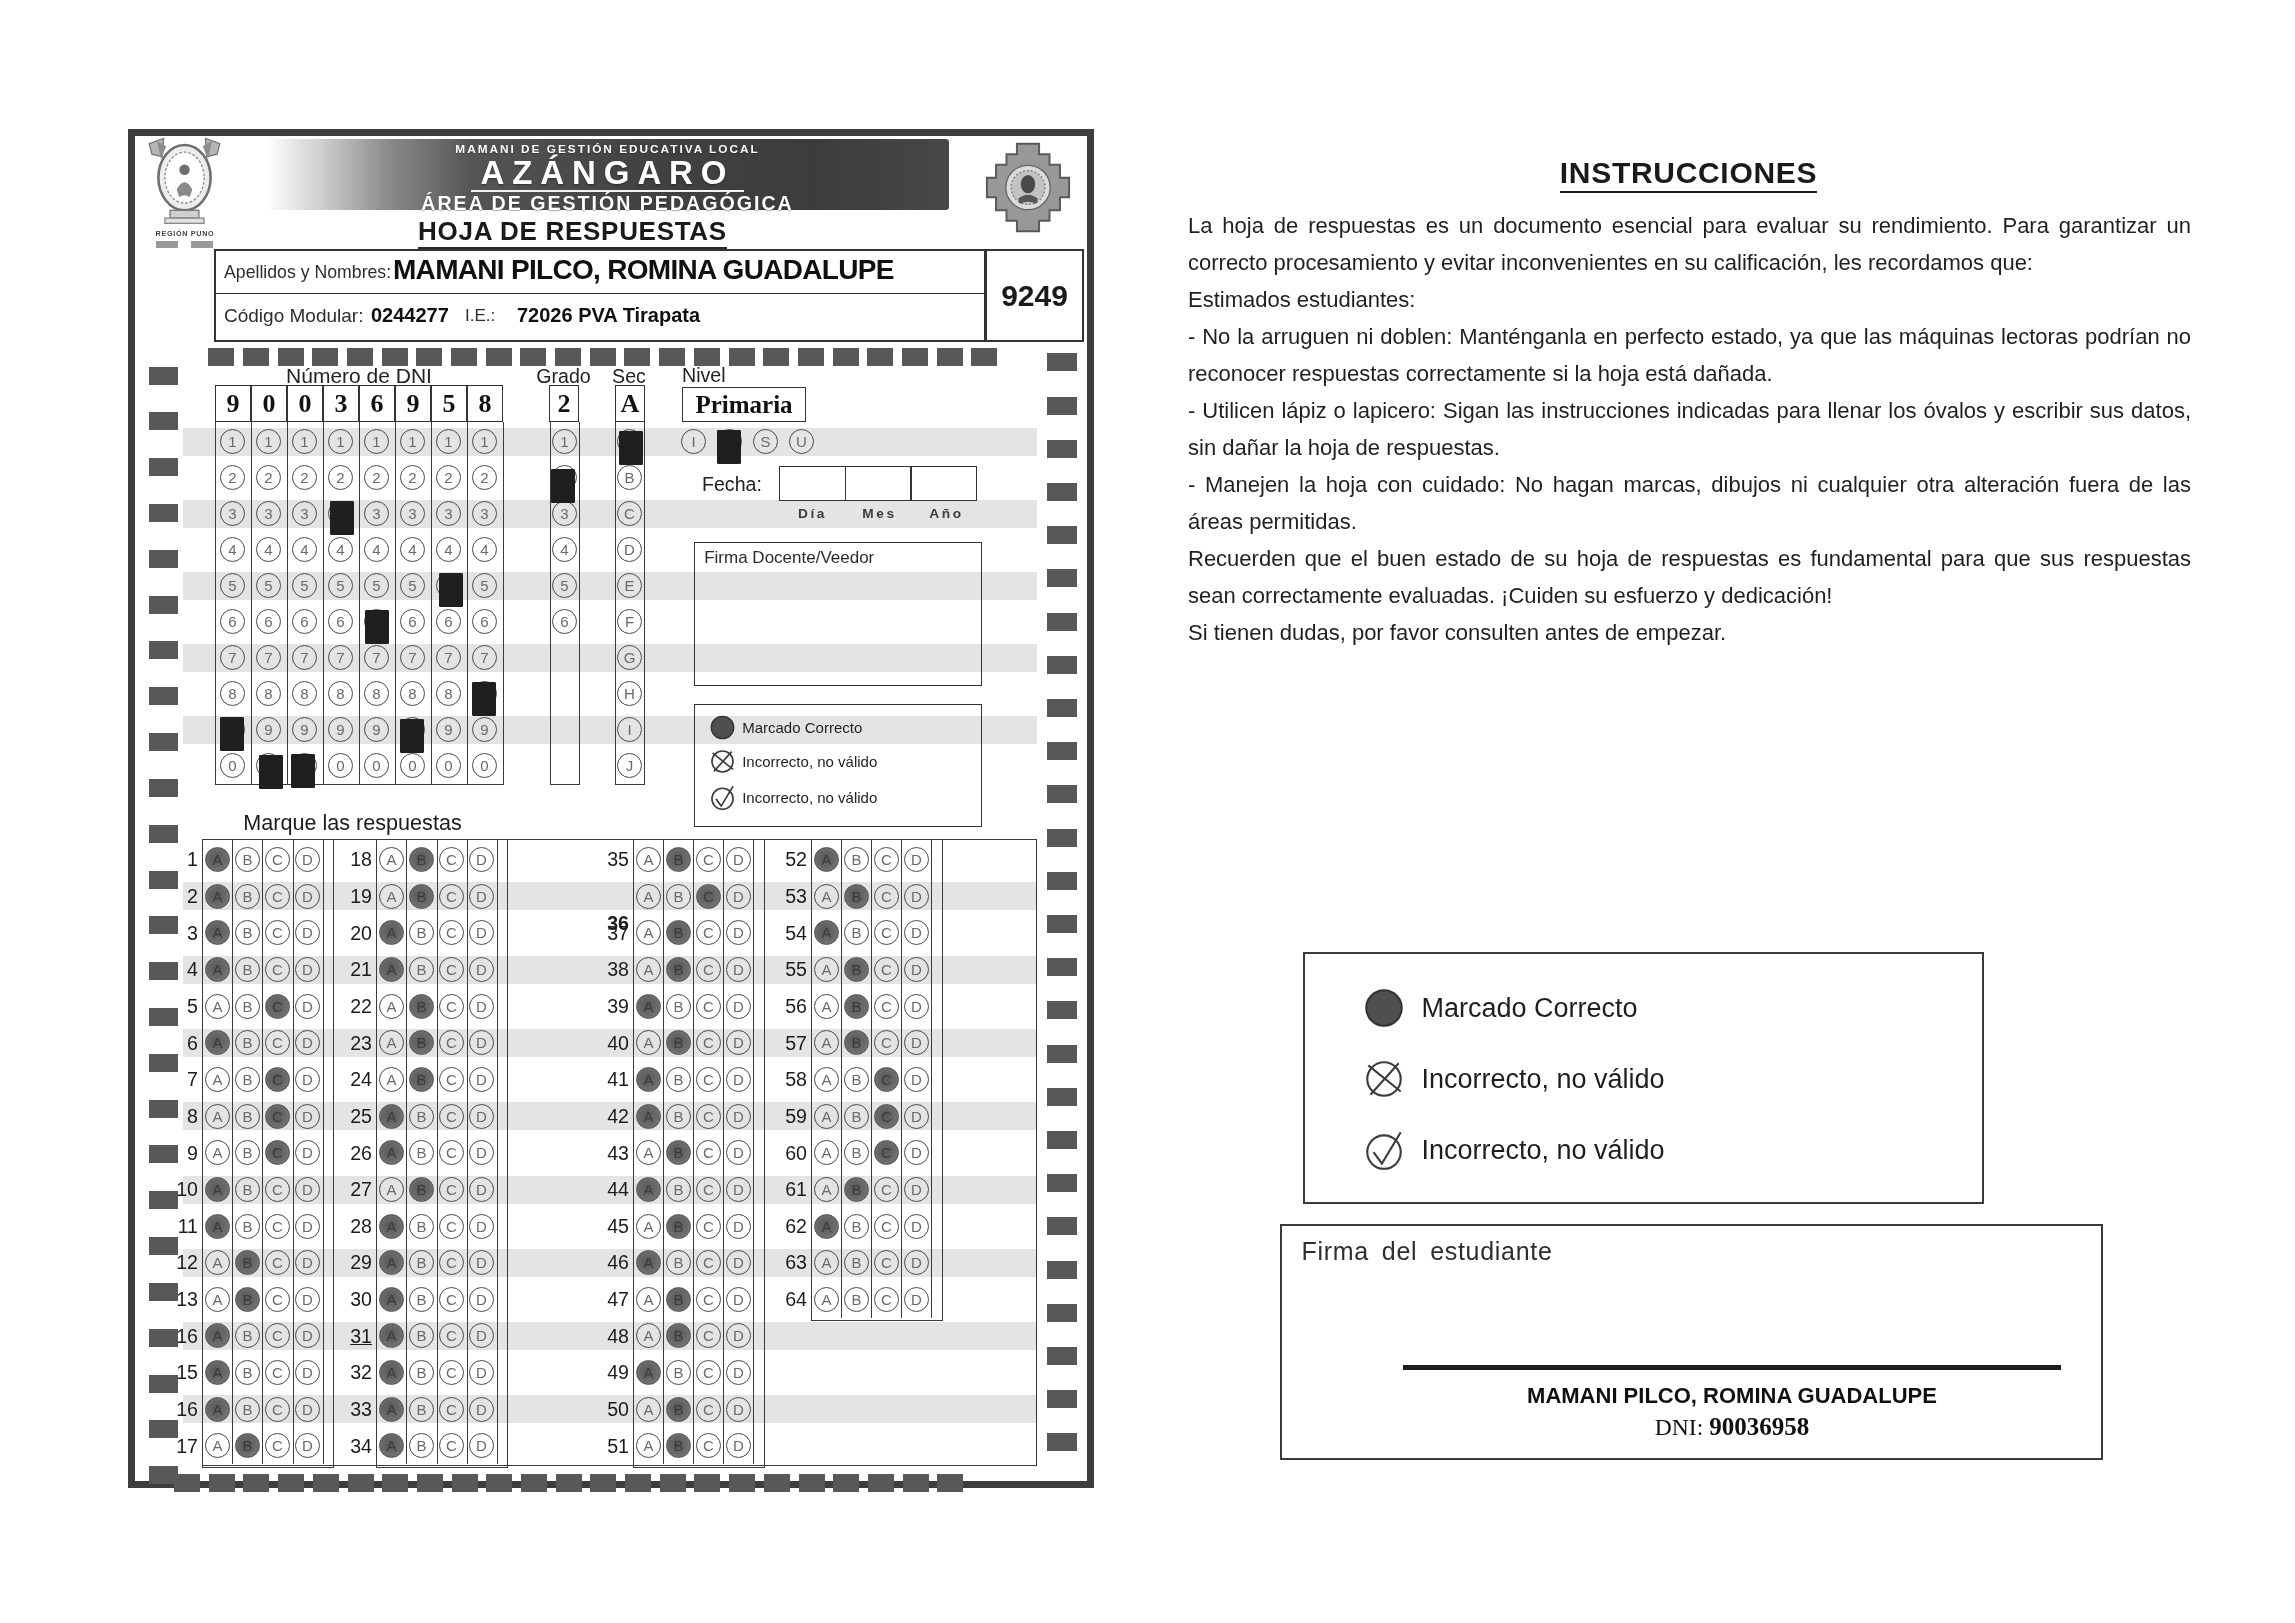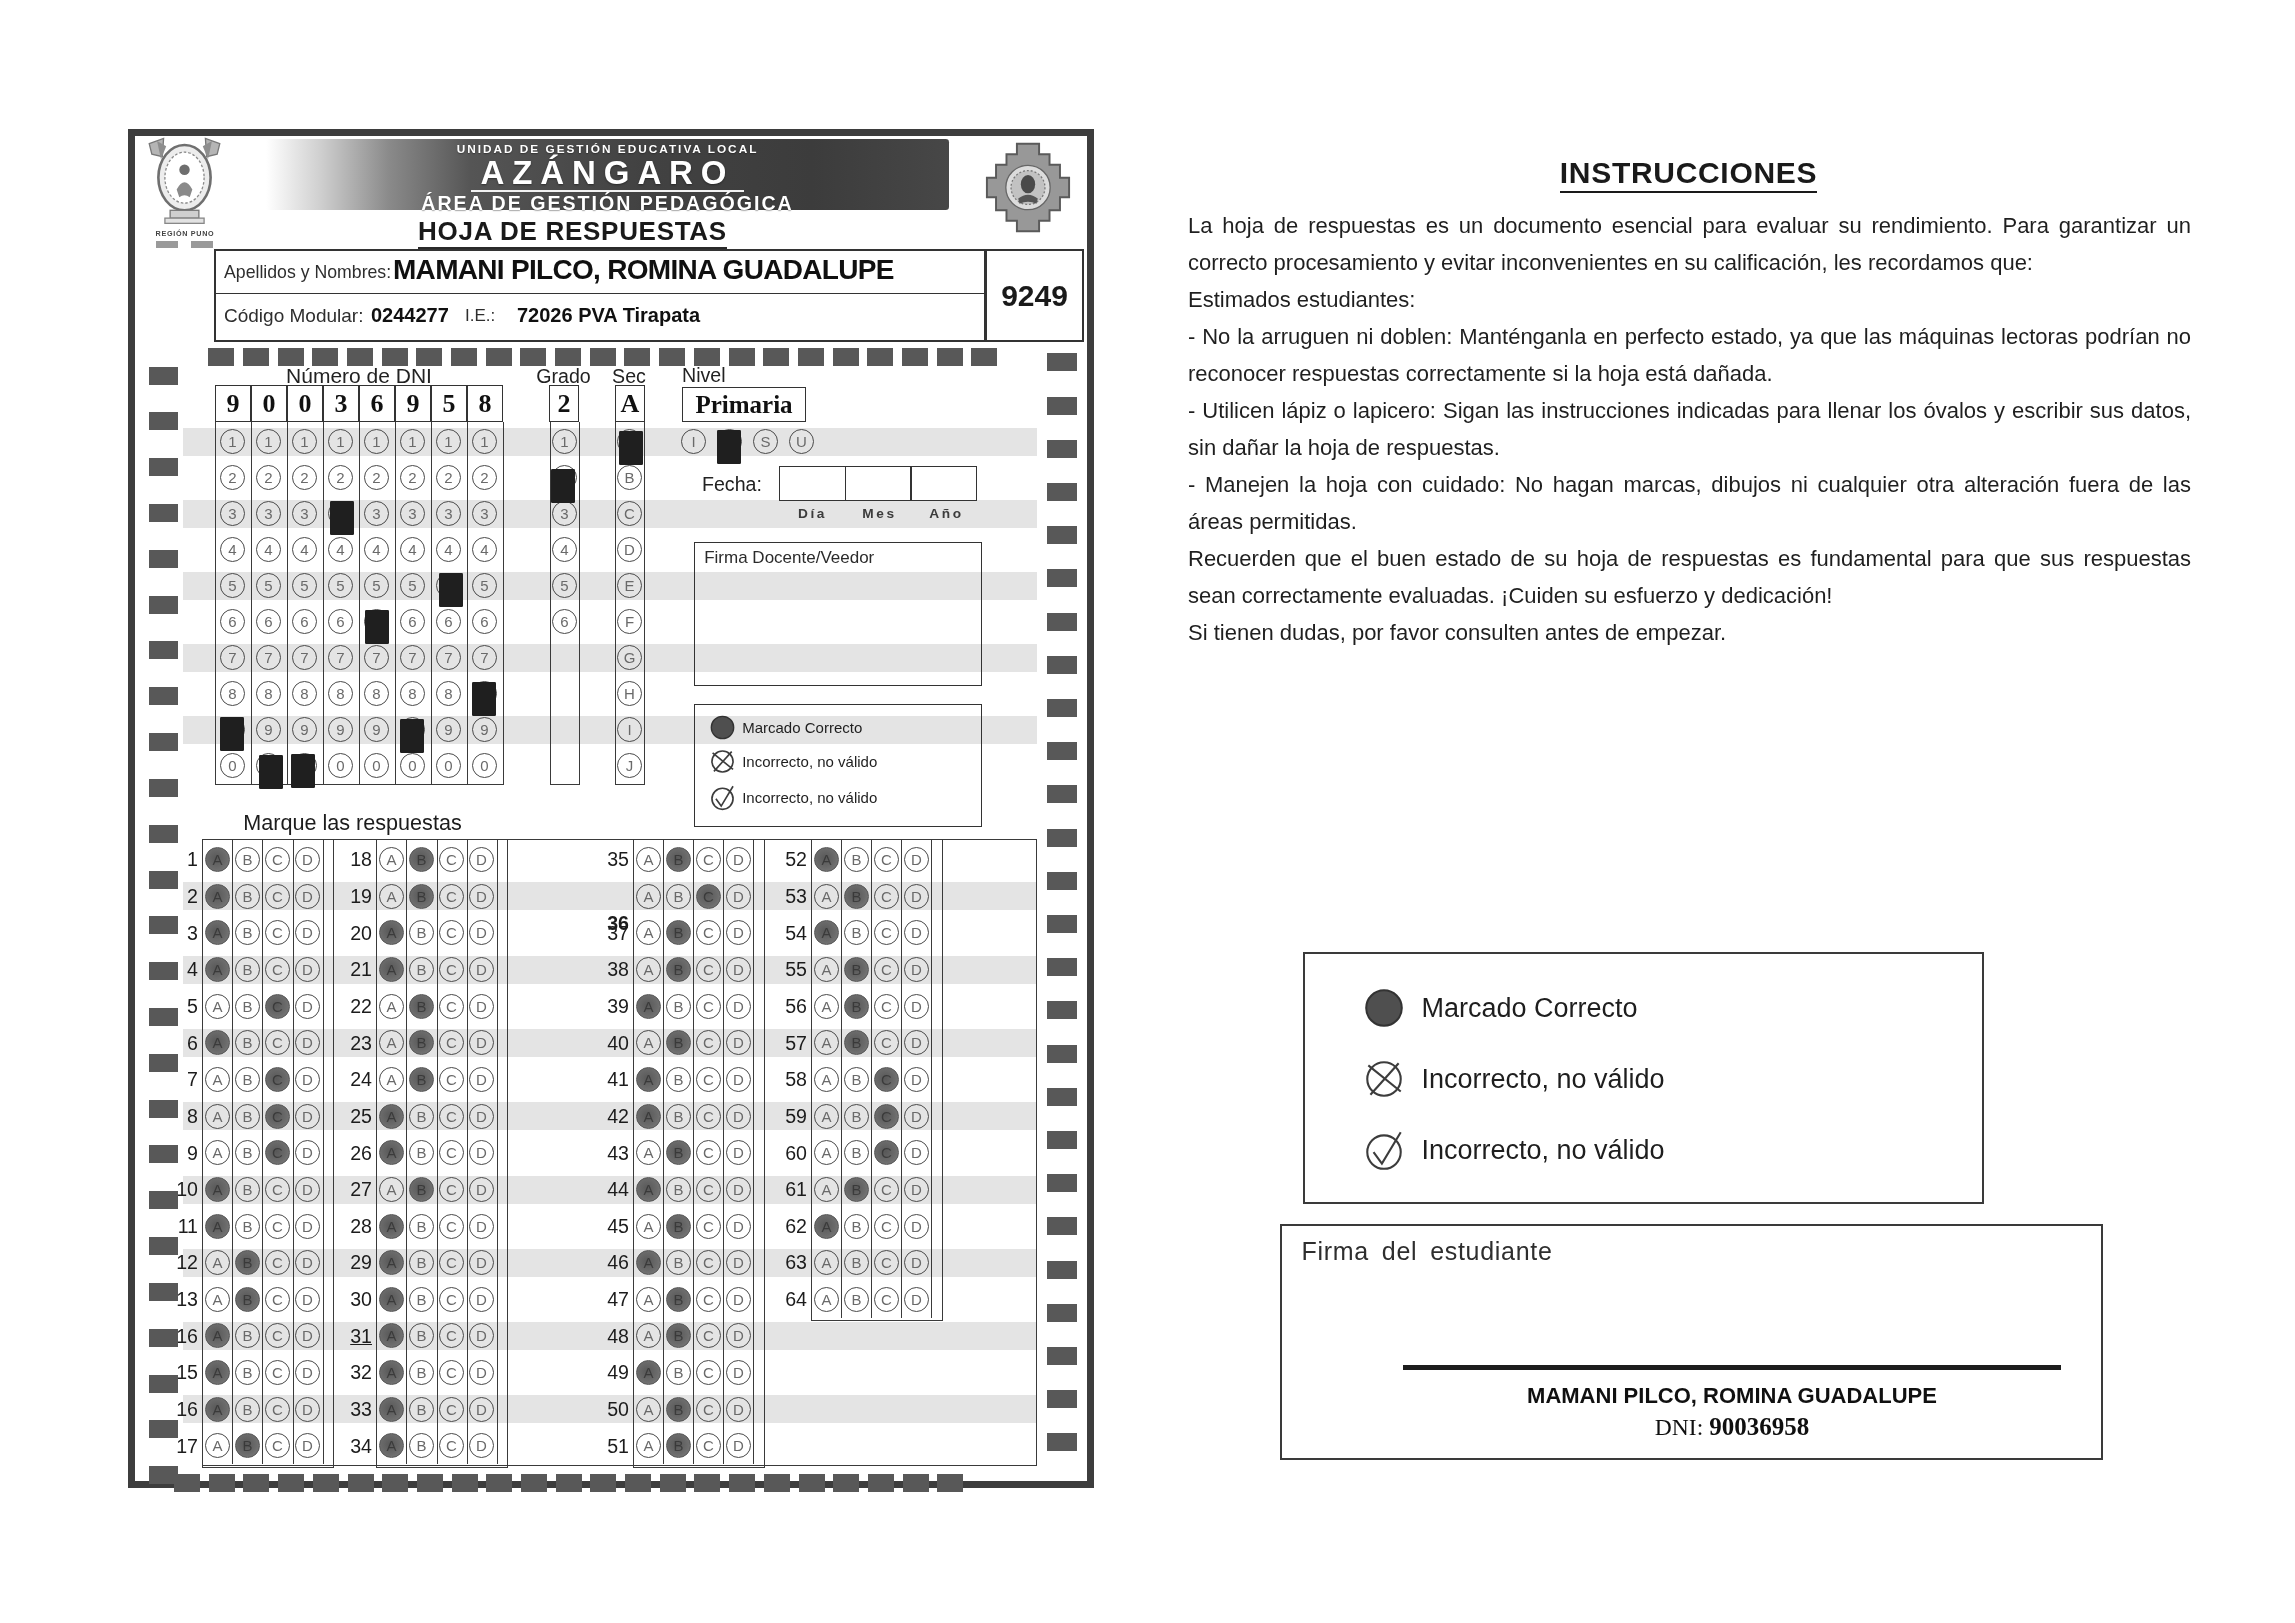--- a/index.html
+++ b/index.html
@@ -114,21 +114,21 @@
       <path d="M50 80 Q62 58 74 80 L70 92 Q62 86 54 92 Z" fill="#8a8a8a"></path>
       <rect x="40" y="112" width="44" height="12" fill="#cfcfcf" stroke="#777" stroke-width="2"></rect>
       <rect x="32" y="124" width="60" height="8" fill="#e2e2e2" stroke="#888" stroke-width="2"></rect>
     </svg>
   </div>
   <div class="abs region-label">REGIÓN PUNO</div>
   <div class="abs" style="left:156px;top:241px;width:22px;height:6.5px;background:#9a9a9a;"></div>
   <div class="abs" style="left:191px;top:241px;width:22px;height:6.5px;background:#9a9a9a;"></div>
 
   <div class="abs band">
-    <div class="l1">UNIDAD DE GESTIÓN EDUCATIVA LOCAL</div>
+    <div class="l1">MAMANI DE GESTIÓN EDUCATIVA LOCAL</div>
     <div><span class="l2">AZÁNGARO</span></div>
     <div class="l3">ÁREA DE GESTIÓN PEDAGÓGICA</div>
   </div>
 
   <div class="abs" style="left:983px;top:141px;width:90px;height:93px;">
     <svg width="90" height="93" viewBox="0 0 138 142">
       <path d="M52 4 H86 V20 H102 V36 H118 V56 H132 V86 H118 V106 H102 V122 H86 V138 H52 V122 H36 V106 H20 V86 H6 V56 H20 V36 H36 V20 H52 Z" fill="#989898" stroke="#5a5a5a" stroke-width="3"></path>
       <circle cx="69" cy="71" r="34" fill="#dcdcdc" stroke="#666" stroke-width="2"></circle>
       <circle cx="69" cy="71" r="26" fill="#c2c2c2" stroke="#7a7a7a" stroke-width="2" stroke-dasharray="3 3"></circle>
       <ellipse cx="69" cy="66" rx="11" ry="14" fill="#4a4a4a"></ellipse>

